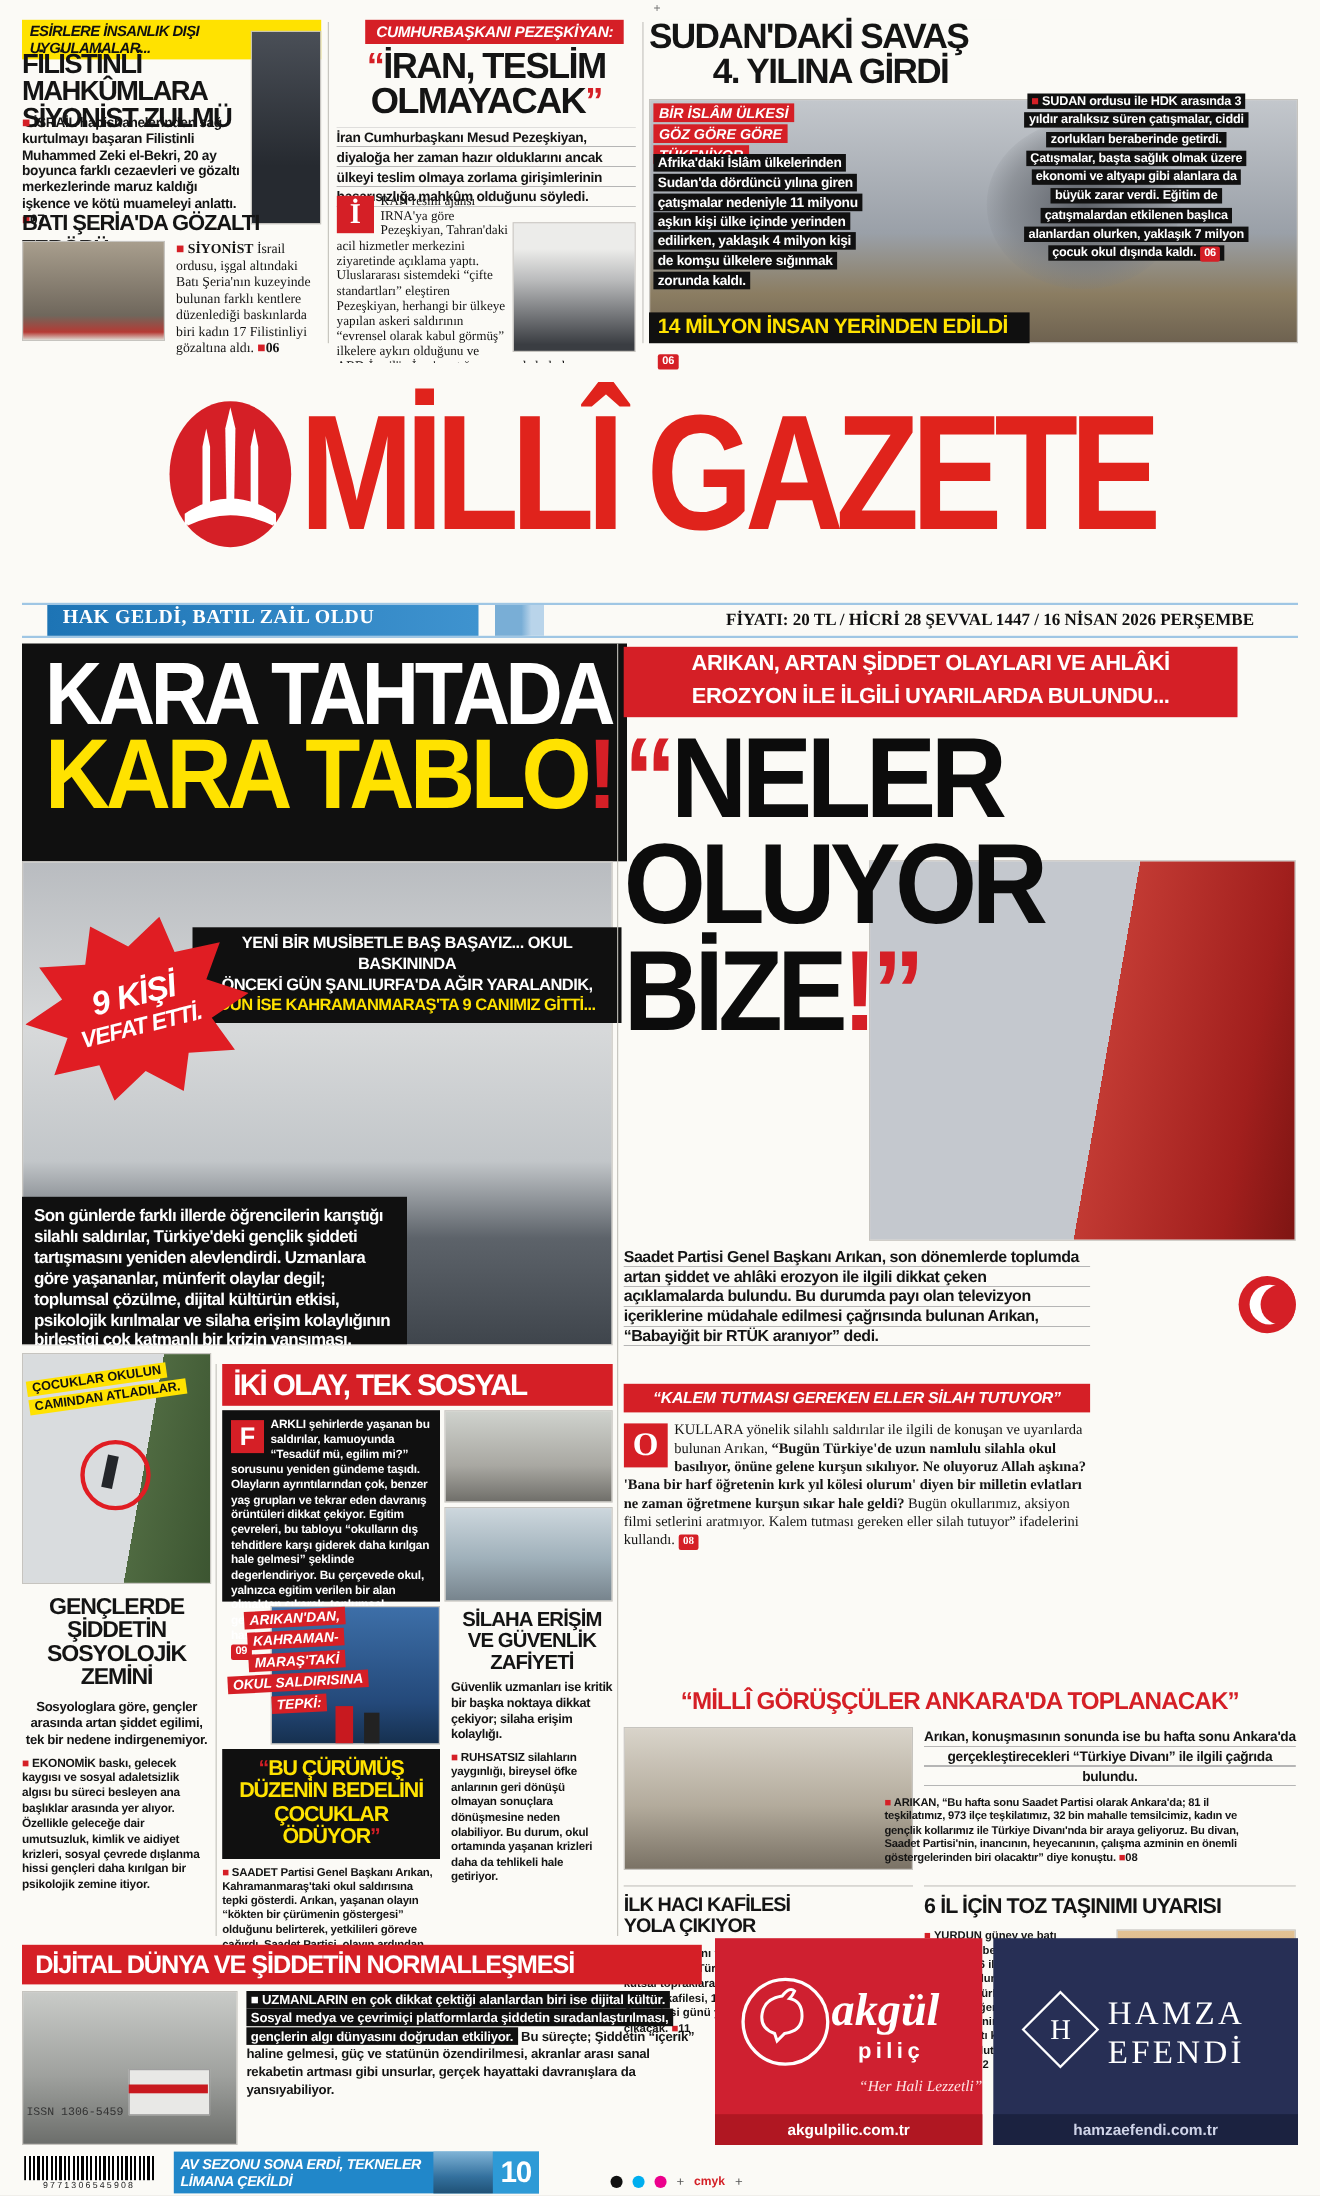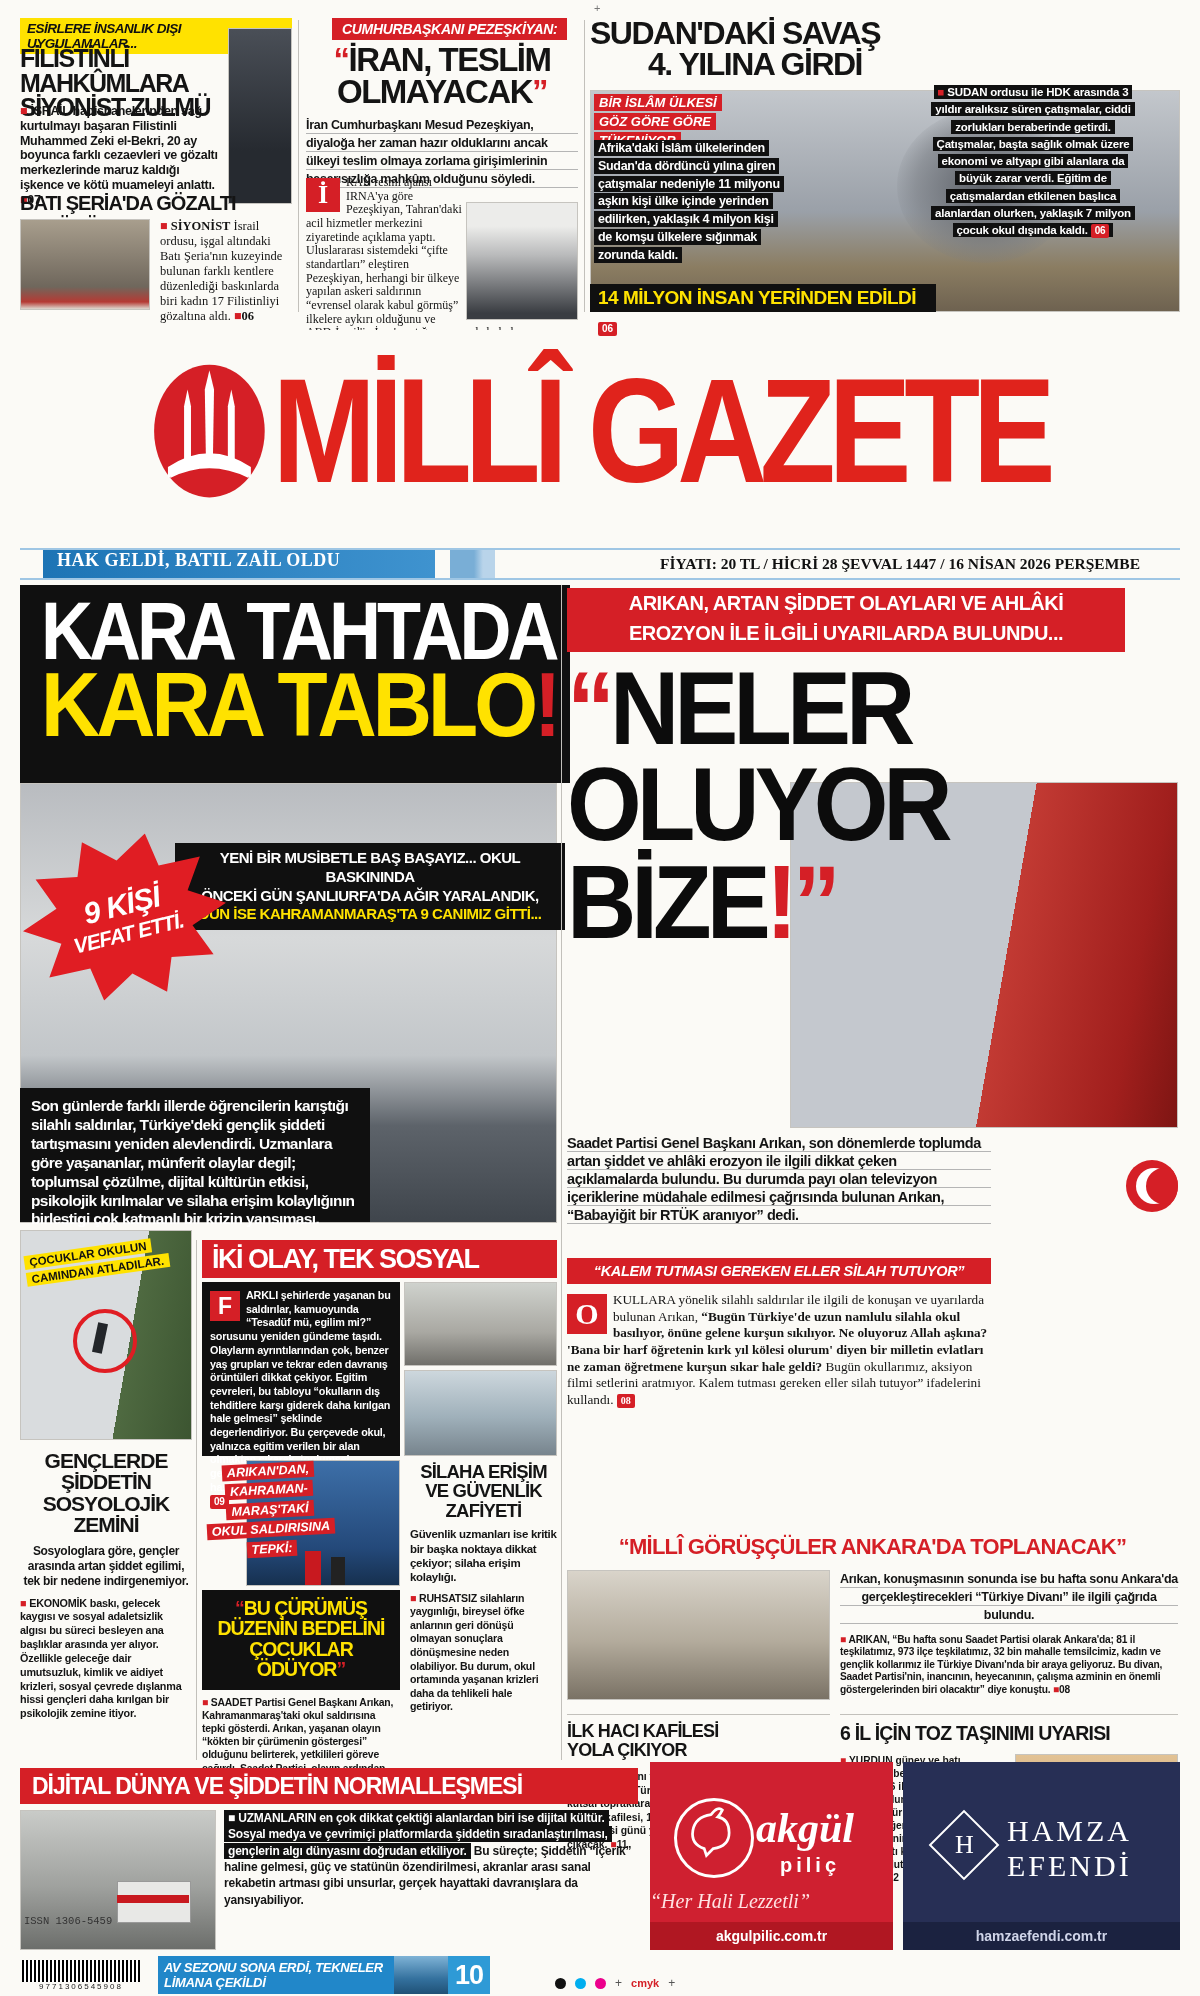--- a/index.html
+++ b/index.html
@@ -277,21 +277,21 @@
 
   <div class="abs serif" style="left:567px;top:1292px;width:424px;height:232px;font-size:13.2px;line-height:1.26;overflow:hidden;">
     <span class="dropcap" style="width:40px;height:40px;font-size:30px;line-height:40px;">O</span>
     <span>KULLARA yönelik silahlı saldırılar ile ilgili de konuşan ve uyarılarda bulunan Arıkan, </span><b>“Bugün Türkiye'de uzun namlulu silahla okul basılıyor, önüne gelene kurşun sıkılıyor. Ne oluyoruz Allah aşkına? 'Bana bir harf öğretenin kırk yıl kölesi olurum' diyen bir milletin evlatları ne zaman öğretmene kurşun sıkar hale geldi?</b><span> Bugün okullarımız, aksiyon filmi setlerini aratmıyor. Kalem tutması gereken eller silah tutuyor” ifadelerini kullandı.</span>
     <span class="refbox">08</span>
   </div>
 
   <div class="abs h900 redtxt" style="left:567px;top:1534px;width:611px;text-align:center;font-size:22px;letter-spacing:-0.8px;">“MİLLÎ GÖRÜŞÇÜLER ANKARA'DA TOPLANACAK”</div>
   <div class="ph ph-hall" style="left:567px;top:1570px;width:263px;height:130px;"></div>
   <div class="abs ruled" style="left:840px;top:1570px;width:338px;font-size:12.5px;line-height:18px;font-weight:800;letter-spacing:-0.3px;text-align:center;">Arıkan, konuşmasının sonunda ise bu hafta sonu Ankara'da gerçekleştirecekleri “Türkiye Divanı” ile ilgili çağrıda bulundu.</div>
-  <div class="abs" style="left:840px;top:1634px;width:338px;font-size:10.2px;line-height:1.22;font-weight:600;letter-spacing:-0.2px;">
+  <div class="abs" style="left:804px;top:1634px;width:338px;font-size:10.2px;line-height:1.22;font-weight:600;letter-spacing:-0.2px;">
     <span class="sq">■</span>
     <b>ARIKAN,</b><span> “Bu hafta sonu Saadet Partisi olarak Ankara'da; 81 il teşkilatımız, 973 ilçe teşkilatımız, 32 bin mahalle temsilcimiz, kadın ve gençlik kollarımız ile Türkiye Divanı'nda bir araya geliyoruz. Bu divan, Saadet Partisi'nin, inancının, heyecanının, çalışma azminin en önemli göstergelerinden biri olacaktır” diye konuştu.</span>
     <span class="sq">■</span><b>08</b>
   </div>
 
   <div class="hairline-h" style="left:567px;top:1714px;width:263px;"></div>
   <div class="abs" style="left:567px;top:1722px;width:263px;">
     <div class="h900" style="font-size:18px;line-height:1.05;letter-spacing:-0.8px;">
       <div>İLK HACI KAFİLESİ</div>
       <div>YOLA ÇIKIYOR</div>
@@ -329,21 +329,21 @@
   </div>
 
   <div class="abs" style="left:650px;top:1762px;width:243px;height:188px;background:#cf2030;">
     <div style="position:absolute;left:24px;top:36px;width:74px;height:74px;border:3px solid #fff;border-radius:50%;">
       <svg viewBox="0 0 60 60" width="68" height="68">
           <path d="M30 12 q6-8 10-4 q-2 4-4 6 q10 2 10 14 q0 12-14 14 l-6 6 l-2-6 q-12-4-10-16 q2-12 16-14 Z" fill="none" stroke="#fff" stroke-width="2.4"></path>
         </svg>
     </div>
     <div class="serif ital" style="position:absolute;left:106px;top:42px;color:#fff;font-size:42px;font-weight:700;">akgül</div>
     <div style="position:absolute;left:130px;top:92px;color:#fff;font-size:20px;font-weight:700;letter-spacing:4px;">piliç</div>
-    <div class="serif ital" style="position:absolute;left:0;top:128px;width:100%;text-align:left;color:#ffe3e3;font-size:20px;">“Her Hali Lezzetli”</div>
+    <div class="serif ital" style="position:absolute;left:0;top:128px;width:100%;text-align:right;color:#ffe3e3;font-size:14px;">“Her Hali Lezzetli”</div>
     <div style="position:absolute;left:0;bottom:0;width:100%;height:28px;background:#b01722;display:flex;align-items:center;justify-content:center;">
       <span style="color:#fff;font-size:14px;font-weight:700;">akgulpilic.com.tr</span>
     </div>
   </div>
 
   <div class="abs" style="left:903px;top:1762px;width:277px;height:188px;background:#272f55;">
     <div style="position:absolute;left:36px;top:58px;width:46px;height:46px;border:2px solid #fff;transform:rotate(45deg);display:flex;align-items:center;justify-content:center;">
       <span class="serif" style="color:#fff;font-size:26px;transform:rotate(-45deg);">H</span>
     </div>
     <div class="serif" style="position:absolute;left:104px;top:52px;color:#fff;font-size:30px;letter-spacing:3px;line-height:1.15;">

